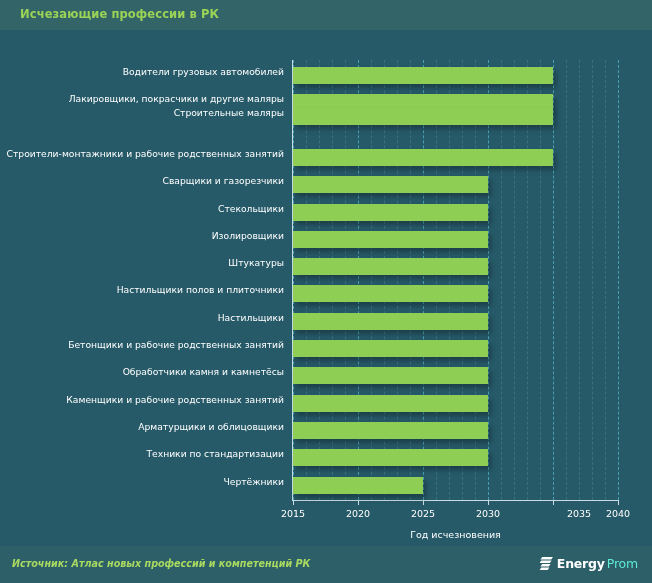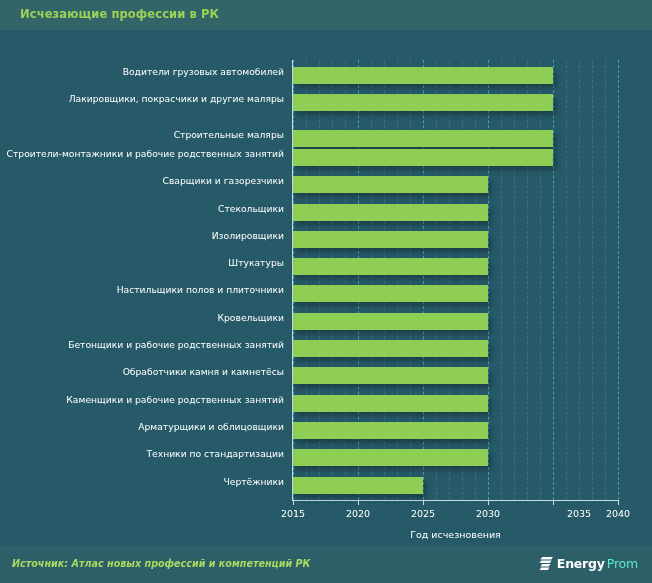--- a/index.html
+++ b/index.html
@@ -224,21 +224,21 @@
 
   <div id="plot">
       <div class="bar-row" style="top: 0px; width: 325px;">
         <div class="cat-label">Водители грузовых автомобилей</div>
         <div class="bar" style="width: 260px; background: rgb(142, 206, 84);"></div>
       </div>
       <div class="bar-row" style="top: 27.3px; width: 325px;">
         <div class="cat-label">Лакировщики, покрасчики и другие маляры</div>
         <div class="bar" style="width: 260px; background: rgb(142, 206, 84);"></div>
       </div>
-      <div class="bar-row" style="top: 63px; width: 325px;">
+      <div class="bar-row" style="top: 41px; width: 325px;">
         <div class="cat-label">Строительные маляры</div>
         <div class="bar" style="width: 260px; background: rgb(142, 206, 84);"></div>
       </div>
       <div class="bar-row" style="top: 81.9px; width: 325px;">
         <div class="cat-label">Строители-монтажники и рабочие родственных занятий</div>
         <div class="bar" style="width: 260px; background: rgb(142, 206, 84);"></div>
       </div>
       <div class="bar-row" style="top: 109.2px; width: 325px;">
         <div class="cat-label">Сварщики и газорезчики</div>
         <div class="bar" style="width: 195px; background: rgb(142, 206, 84);"></div>
@@ -253,21 +253,21 @@
       </div>
       <div class="bar-row" style="top: 191.1px; width: 325px;">
         <div class="cat-label">Штукатуры</div>
         <div class="bar" style="width: 195px; background: rgb(142, 206, 84);"></div>
       </div>
       <div class="bar-row" style="top: 218.4px; width: 325px;">
         <div class="cat-label">Настильщики полов и плиточники</div>
         <div class="bar" style="width: 195px; background: rgb(142, 206, 84);"></div>
       </div>
       <div class="bar-row" style="top: 245.7px; width: 325px;">
-        <div class="cat-label">Кровельщики</div>
+        <div class="cat-label">Настильщики</div>
         <div class="bar" style="width: 195px; background: rgb(142, 206, 84);"></div>
       </div>
       <div class="bar-row" style="top: 273px; width: 325px;">
         <div class="cat-label">Бетонщики и рабочие родственных занятий</div>
         <div class="bar" style="width: 195px; background: rgb(142, 206, 84);"></div>
       </div>
       <div class="bar-row" style="top: 300.3px; width: 325px;">
         <div class="cat-label">Обработчики камня и камнетёсы</div>
         <div class="bar" style="width: 195px; background: rgb(142, 206, 84);"></div>
       </div>

